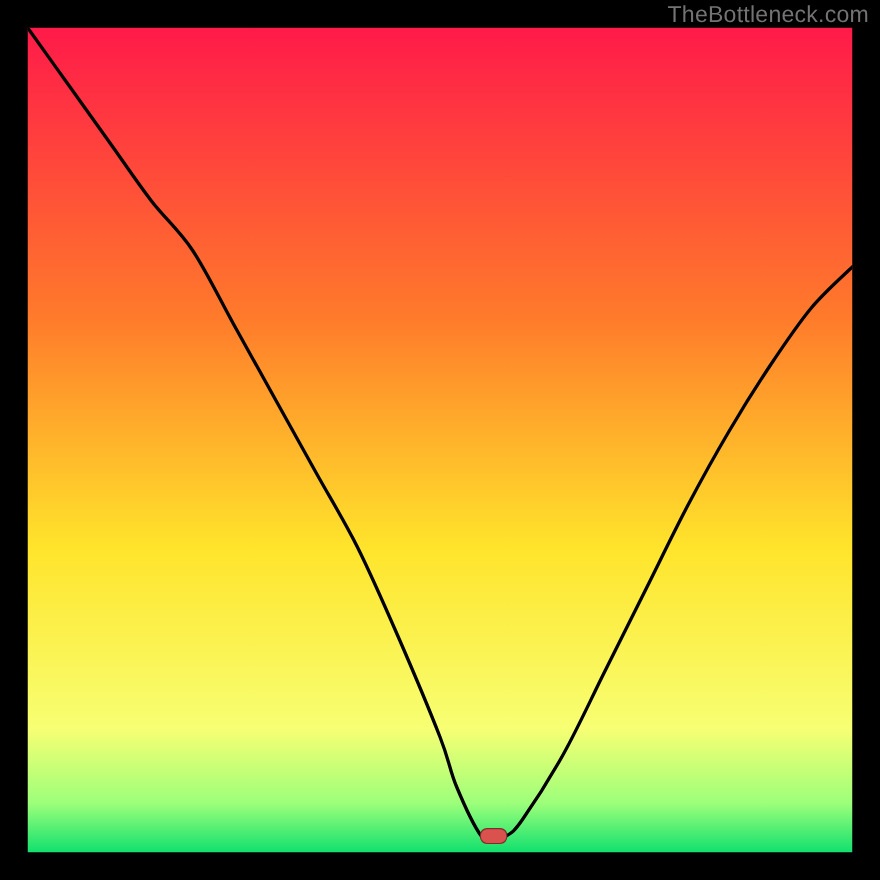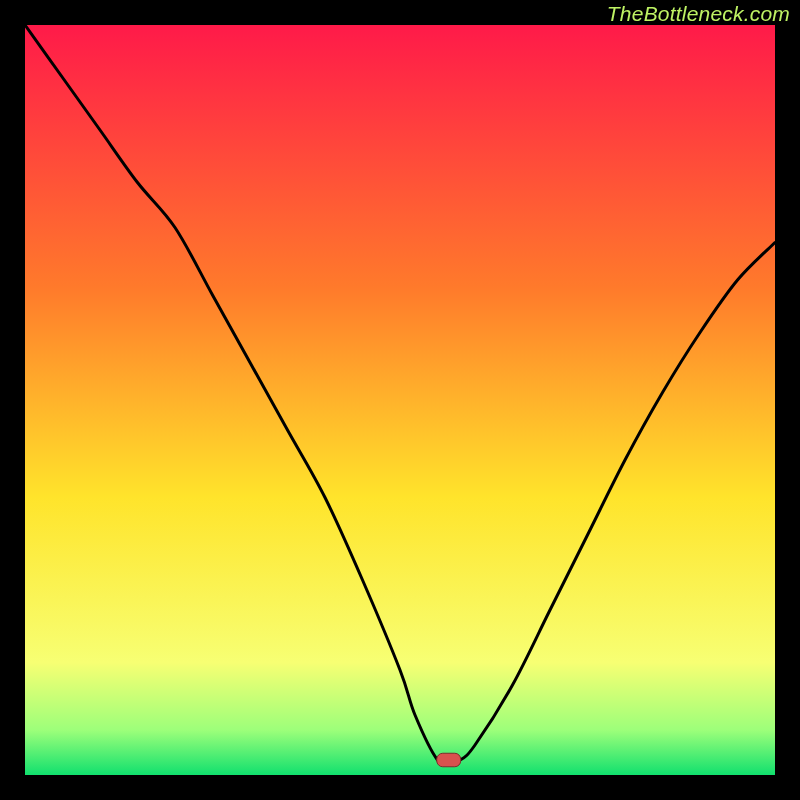--- a/index.html
+++ b/index.html
@@ -16,25 +16,24 @@
     left: 0;
     top: 0;
     width: 800px;
     height: 800px;
     background: #000;
   }
   .watermark {
     position: absolute;
     top: 2px;
     right: 10px;
-    color: #bef264;
+    color: #737373;
     font-size: 21px;
     font-weight: 500;
     letter-spacing: 0.2px;
-    font-style: italic;
   }
   .plot {
     position: absolute;
     left: 25px;
     top: 25px;
     width: 750px;
     height: 750px;
     background: #000;
   }
   svg { display: block; }

